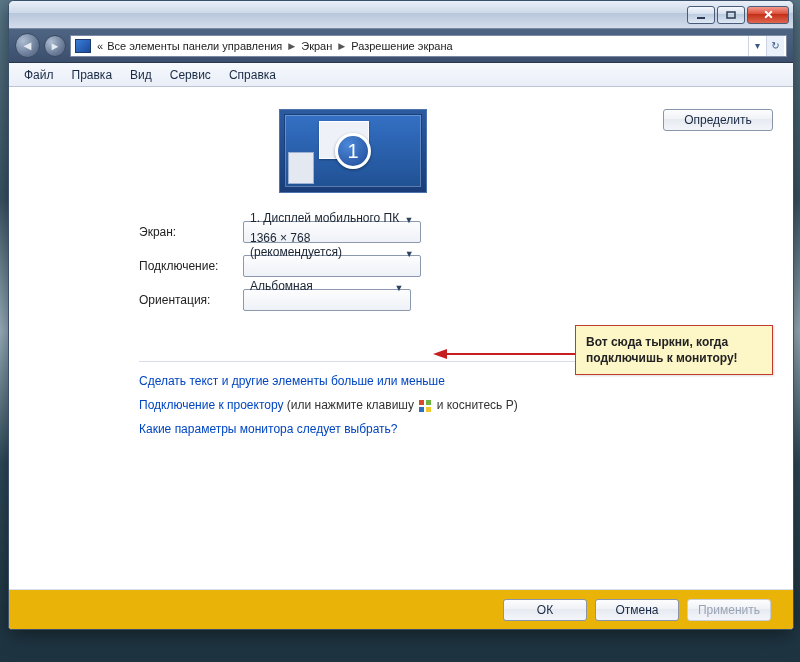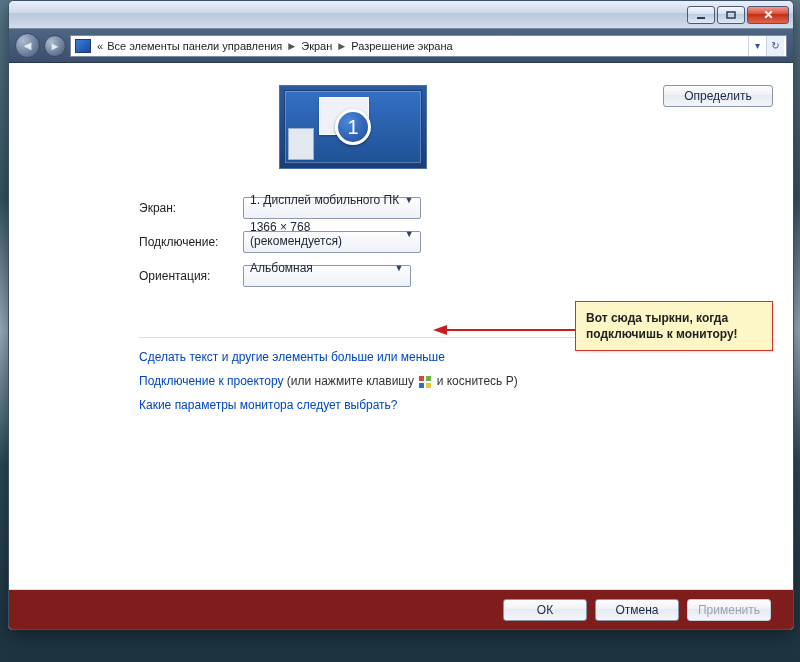--- a/index.html
+++ b/index.html
@@ -132,21 +132,21 @@
     background:linear-gradient(#fdfdfe,#f0f2f6 45%,#e6eaf1 46%,#f3f5f9);
     border:1px solid #8895ab; border-radius:3px;
     font-size:12px; color:#1a2a44;
     display:flex; align-items:center; justify-content:center;
     padding:0 8px;
   }
   .btn7.disabled { color:#9aa3b4; border-color:#c6ccd8;}
   .form-rows { display:grid; grid-template-columns:90px 180px; row-gap:12px; column-gap:14px; align-items:center; font-size:12px; color:#222;}
   .combo {
     height:22px; border:1px solid #8b98ae; background:linear-gradient(#fdfdfe,#eef1f7);
-    display:flex; align-items:center; padding:0 4px 17px 6px; border-radius:2px;
+    display:flex; align-items:flex-end; padding:0 4px 17px 6px; border-radius:2px;
     font-size:12px; color:#1a2433;
   }
   .combo .drop { margin-left:auto; width:14px; text-align:center; color:#2e4262; font-size:9px;}
   .link { color:#0046c2; cursor:pointer;}
   .adv-link { text-align:right; margin:22px 2px 0 0;}
   .hr { border-top:1px solid #d6deeb; margin:14px 0 12px;}
   .help-links { display:flex; flex-direction:column; gap:10px; font-size:12px;}
   .help-links .row { color:#333;}
   .winlogo {
     display:inline-block; vertical-align:middle;
@@ -160,21 +160,21 @@
     font-size:12px; font-weight:bold; color:#222;
     line-height:1.35;
     box-shadow:1px 1px 2px rgba(0,0,0,.15);
   }
   .arrow {
     position:absolute; top:261px; left:424px; width:150px; height:12px;
     pointer-events:none;
   }
   .footer {
     height:40px;
-    background:#7f1d1d;
+    background:#eab308;
     border-top:1px solid #d6deeb;
     display:flex; align-items:center; justify-content:flex-end;
     gap:8px; padding-right:22px;
   }
   .footer .btn7 { width:84px;}
 </style>
 </head>
 <body>
 
 <div class="window">
@@ -208,20 +208,27 @@
       <span class="crumb">Экран</span>
       <span class="chev">▶</span>
       <span class="crumb">Разрешение экрана</span>
       <span class="addr-suffix">
         <span class="addr-btn">▾</span>
         <span class="addr-btn refresh">↻</span>
       </span>
     </div>
   </div>
 
+  <div class="menubar">
+    <div class="menuitem">Файл</div>
+    <div class="menuitem">Правка</div>
+    <div class="menuitem">Вид</div>
+    <div class="menuitem">Сервис</div>
+    <div class="menuitem">Справка</div>
+  </div>
 
   <div class="content">
 
     <div class="preview-row">
       <div class="monitor-frame">
         <div class="monitor-inner">
           <div class="desk"></div>
           <div class="win1"></div>
           <div class="num-badge">
               <span>1</span>

